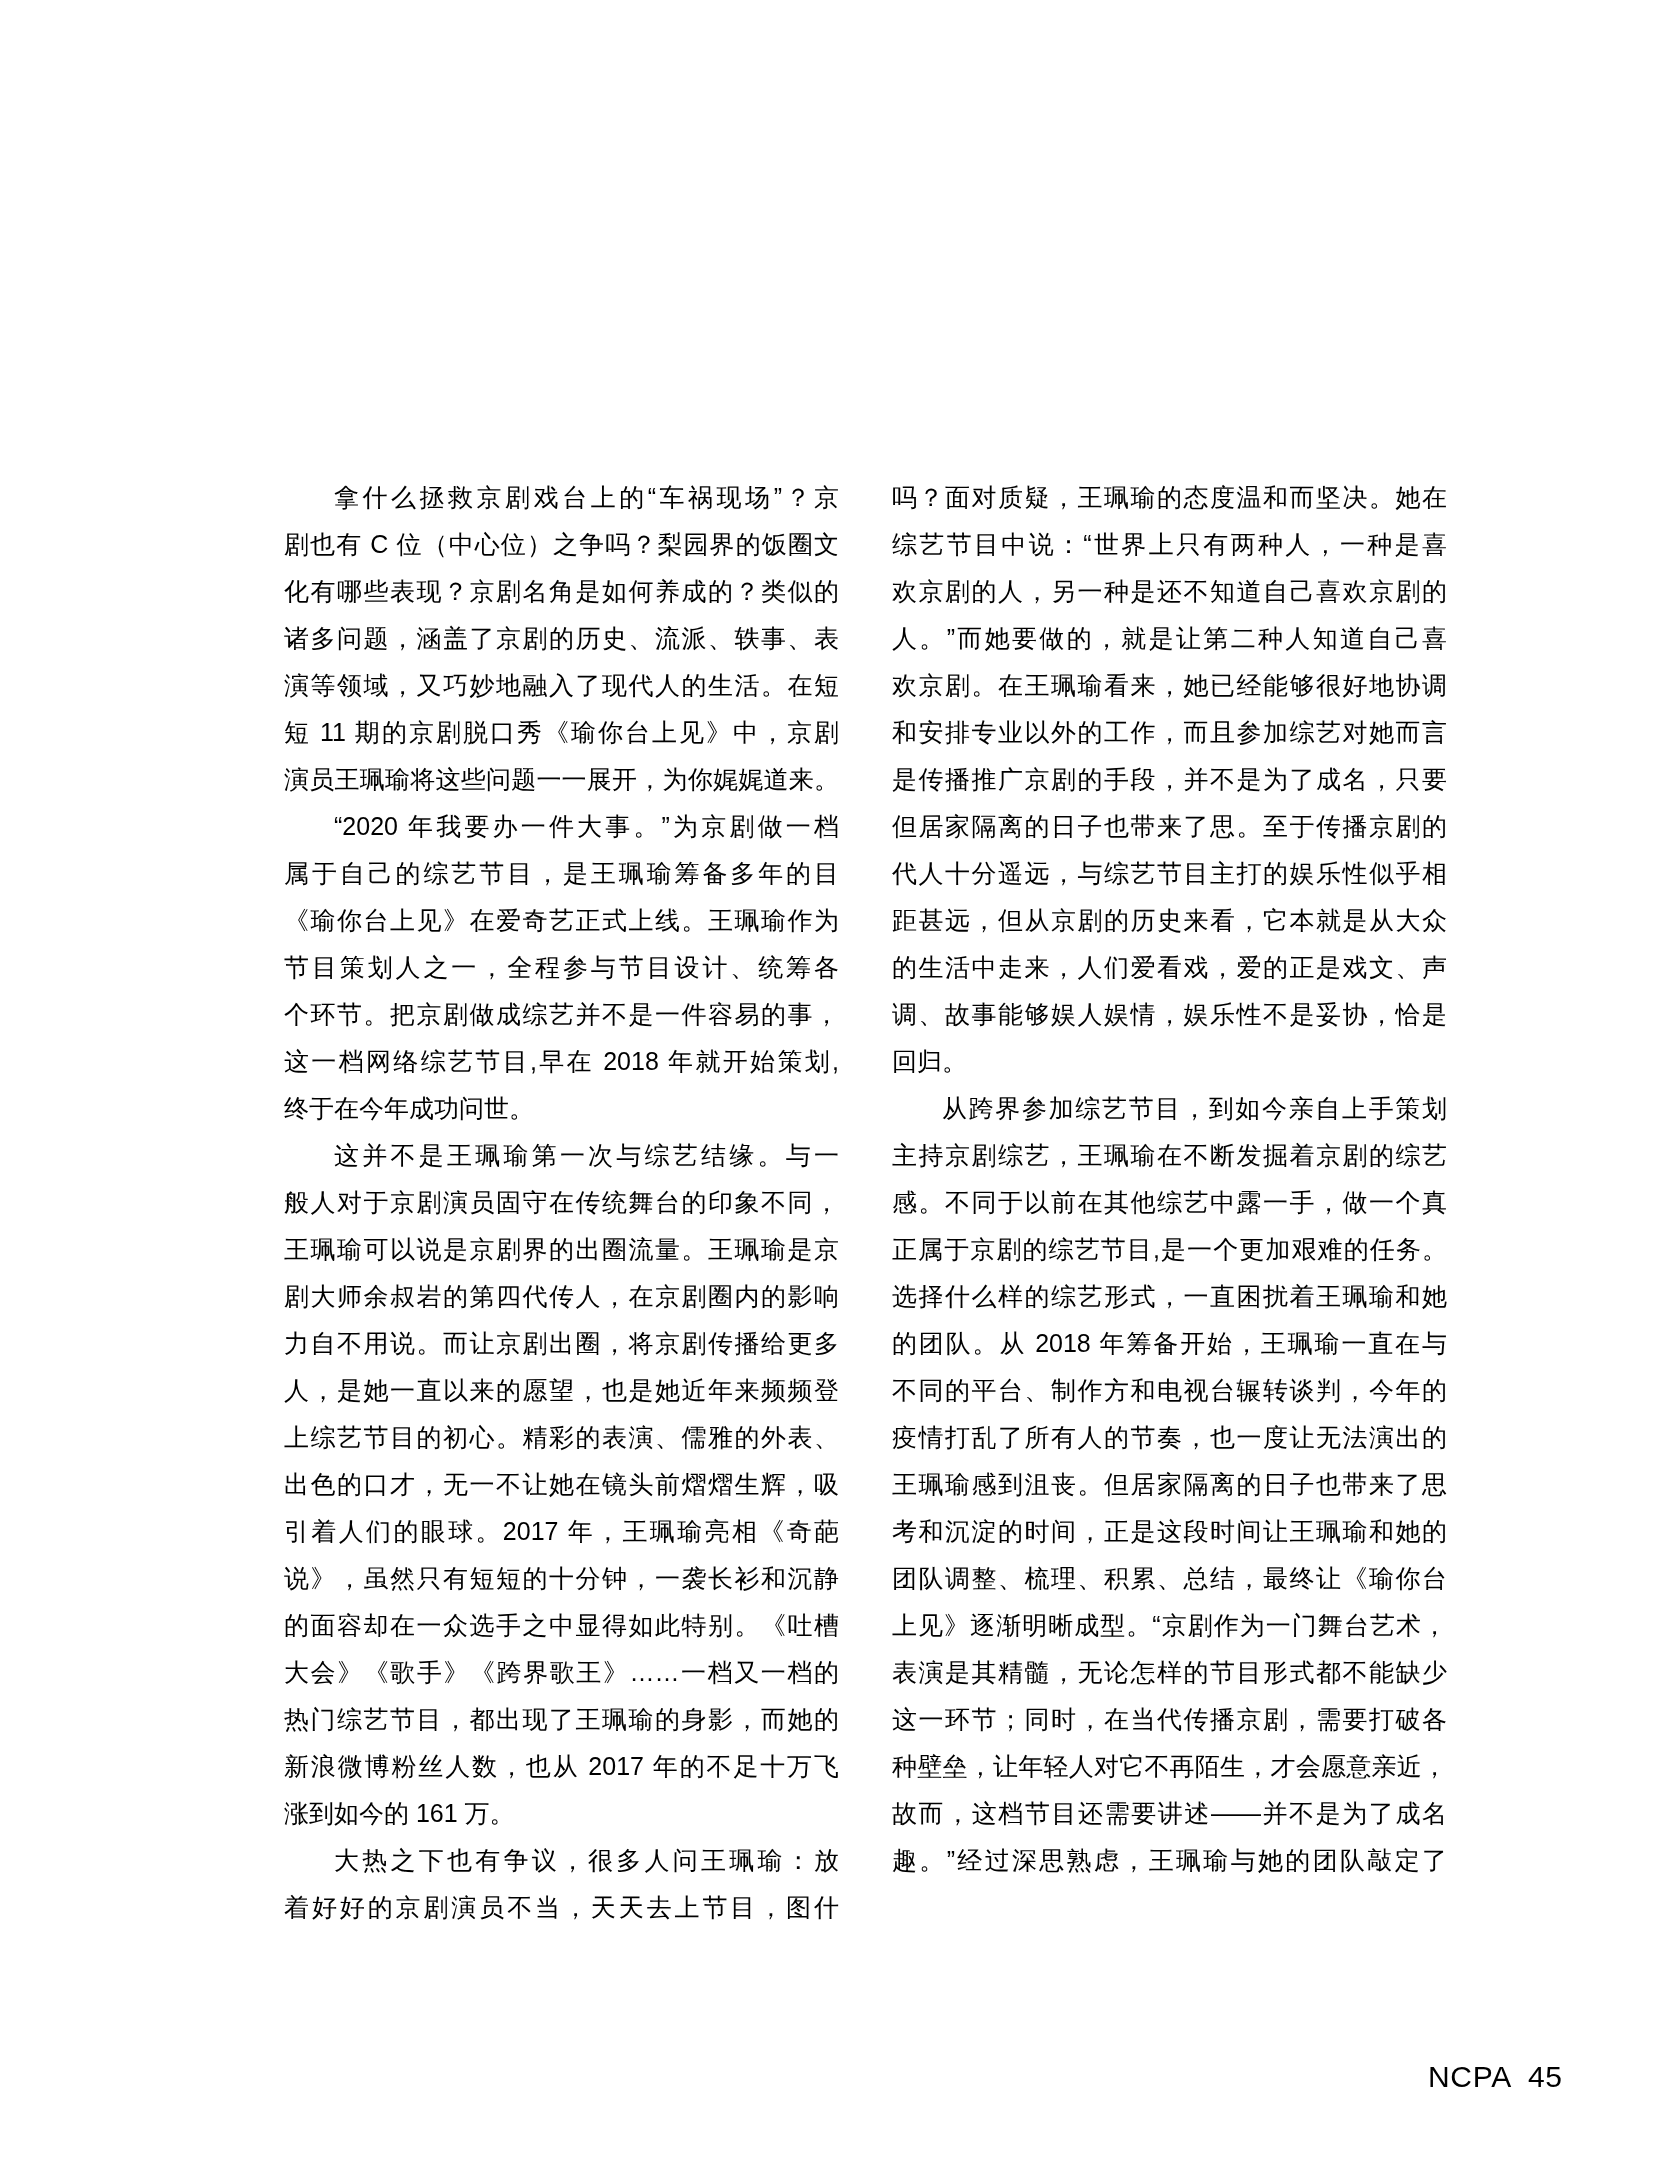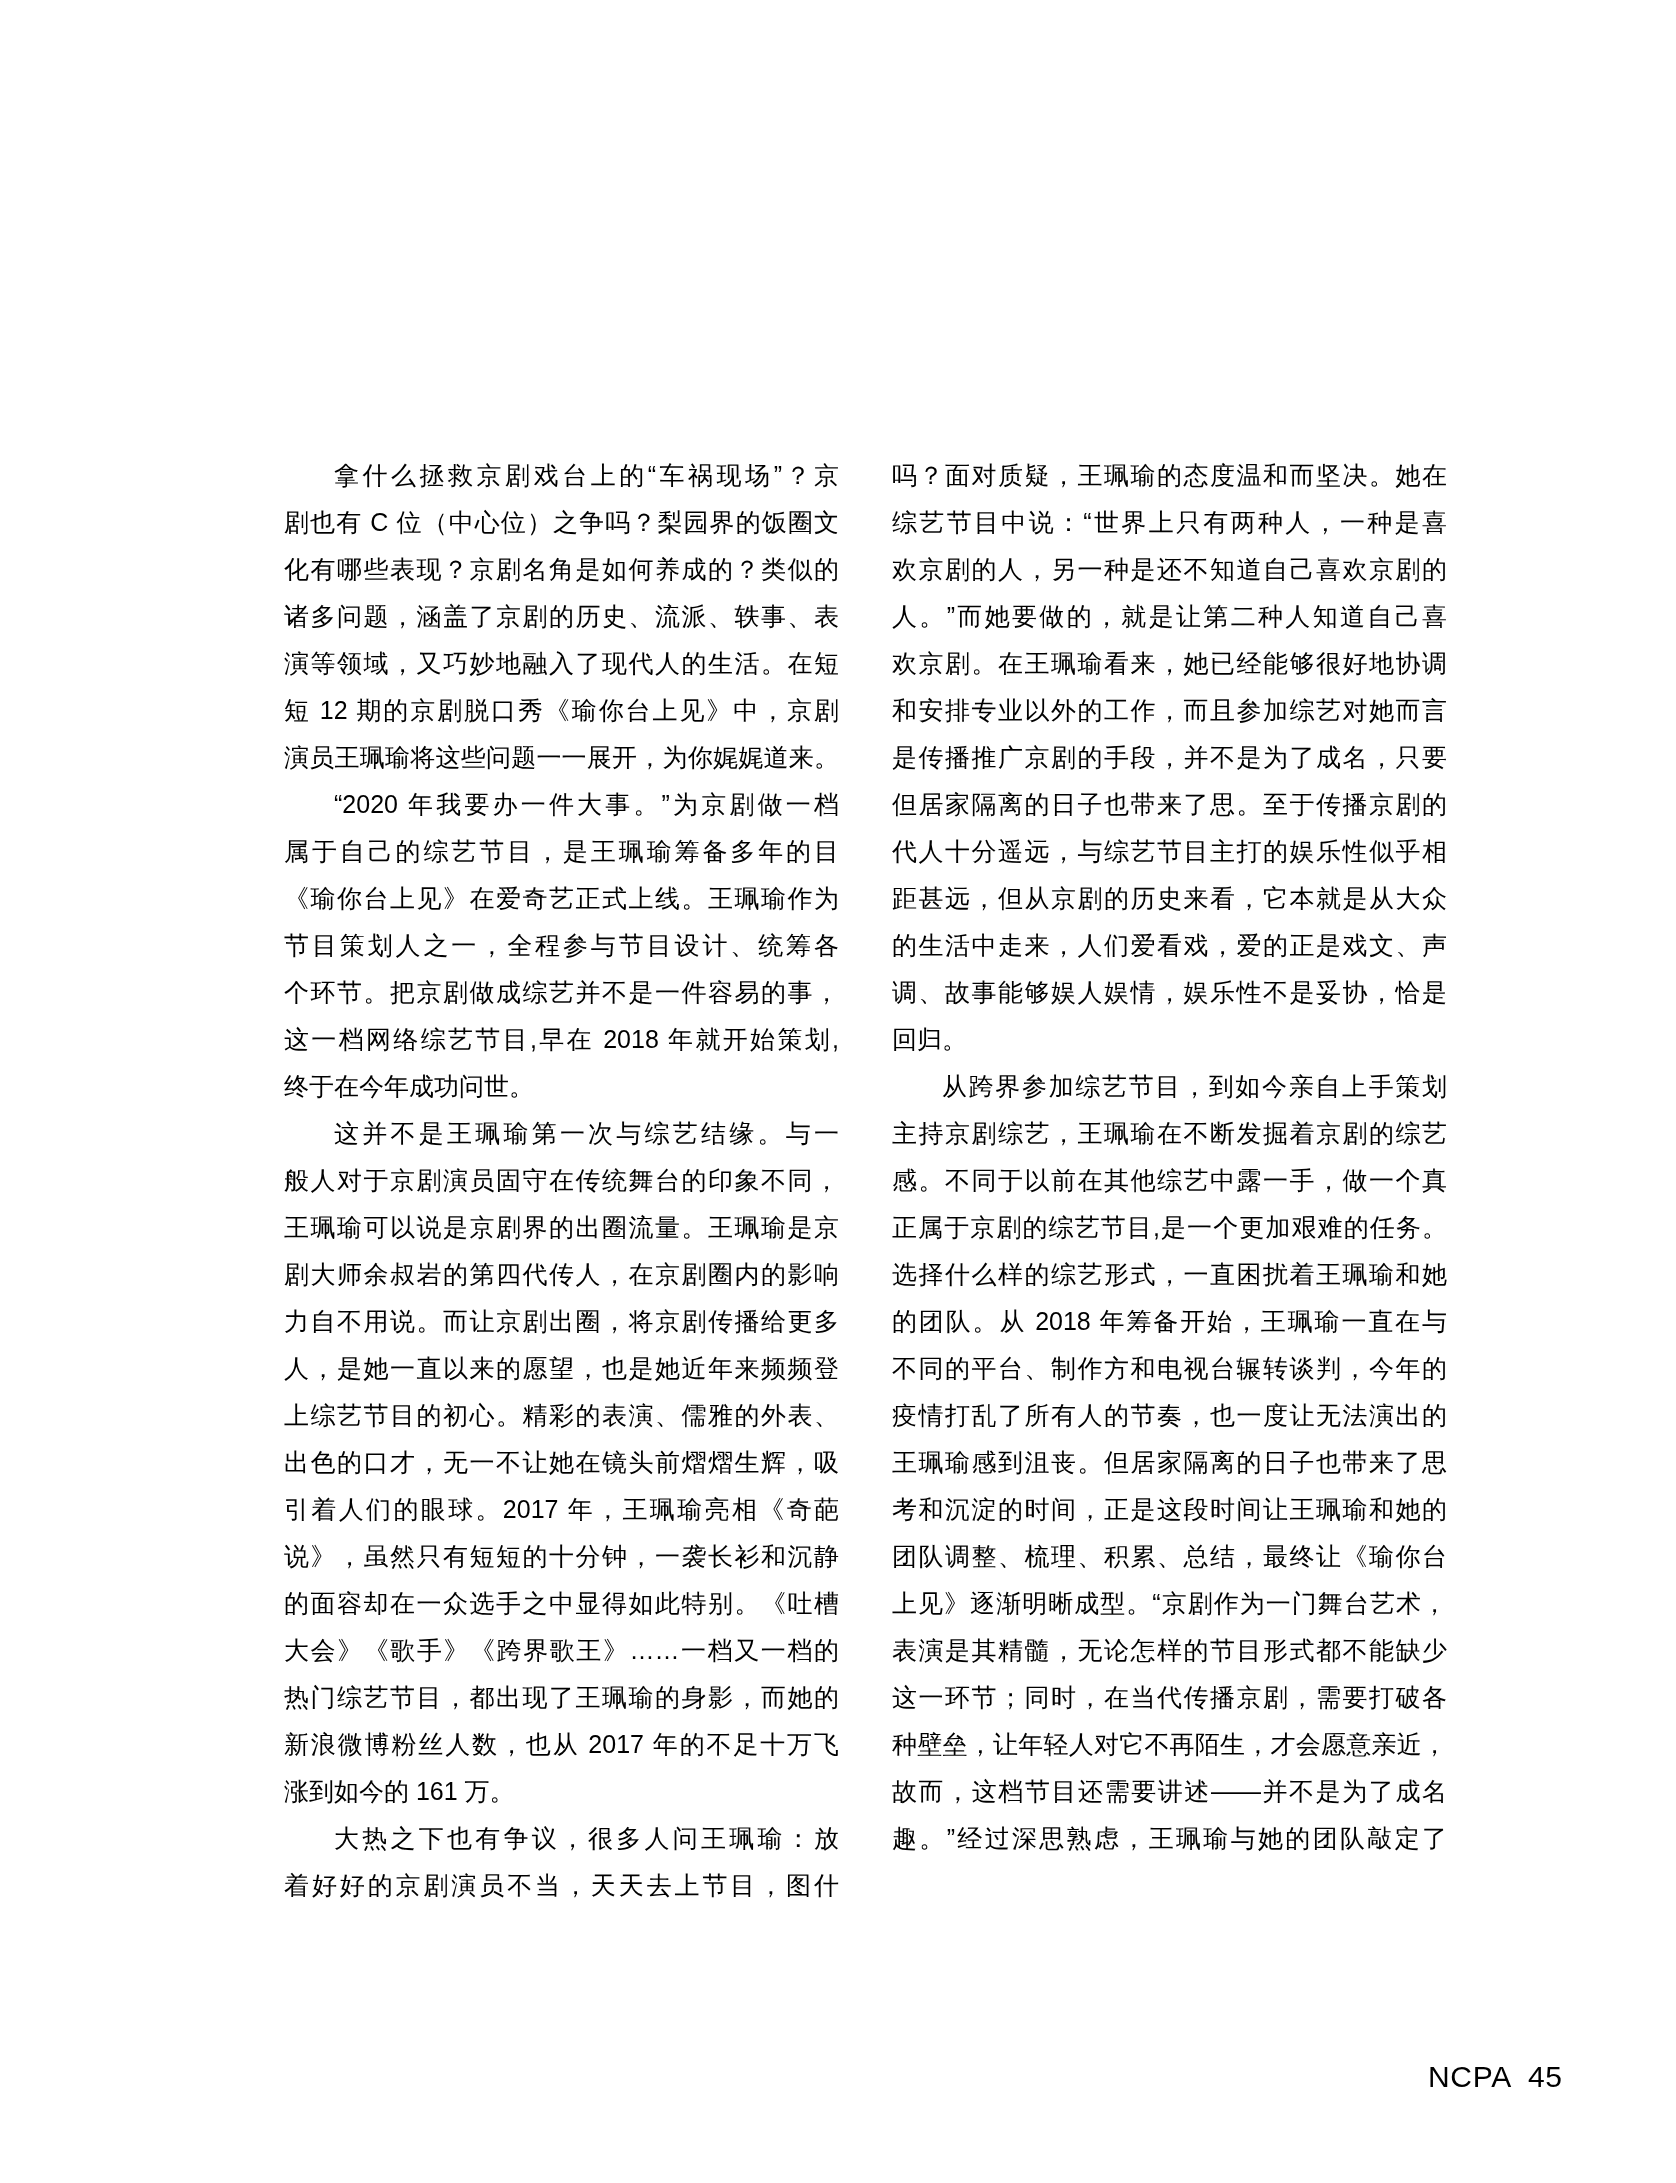--- a/index.html
+++ b/index.html
@@ -17,21 +17,21 @@
     position: absolute;
     left: 0; top: 0;
     width: 1676px;
     height: 2183px;
     background: #ffffff;
     overflow: hidden;
   }
   .columns {
     position: absolute;
     left: 284px;
-    top: 452px;
+    top: 474px;
     display: flex;
     gap: 53px;
   }
   .column {
     width: 555px;
   }
   .line {
     height: 47px;
     line-height: 47px;
     font-size: 25px;
@@ -66,21 +66,21 @@
 <body>
 
 <div class="page">
   <div class="columns">
     <div class="column">
         <div class="line indent">拿什么拯救京剧戏台上的“车祸现场”？京</div>
         <div class="line">剧也有 C 位（中心位）之争吗？梨园界的饭圈文</div>
         <div class="line">化有哪些表现？京剧名角是如何养成的？类似的</div>
         <div class="line">诸多问题，涵盖了京剧的历史、流派、轶事、表</div>
         <div class="line">演等领域，又巧妙地融入了现代人的生活。在短</div>
-        <div class="line">短 12 期的京剧脱口秀《瑜你台上见》中，京剧</div>
+        <div class="line">短 11 期的京剧脱口秀《瑜你台上见》中，京剧</div>
         <div class="line">演员王珮瑜将这些问题一一展开，为你娓娓道来。</div>
         <div class="line indent">“2020 年我要办一件大事。”为京剧做一档</div>
         <div class="line">属于自己的综艺节目，是王珮瑜筹备多年的目</div>
         <div class="line">《瑜你台上见》在爱奇艺正式上线。王珮瑜作为</div>
         <div class="line">节目策划人之一，全程参与节目设计、统筹各</div>
         <div class="line">个环节。把京剧做成综艺并不是一件容易的事，</div>
         <div class="line">这一档网络综艺节目,早在 2018 年就开始策划,</div>
         <div class="line end">终于在今年成功问世。</div>
         <div class="line indent">这并不是王珮瑜第一次与综艺结缘。与一</div>
         <div class="line">般人对于京剧演员固守在传统舞台的印象不同，</div>

